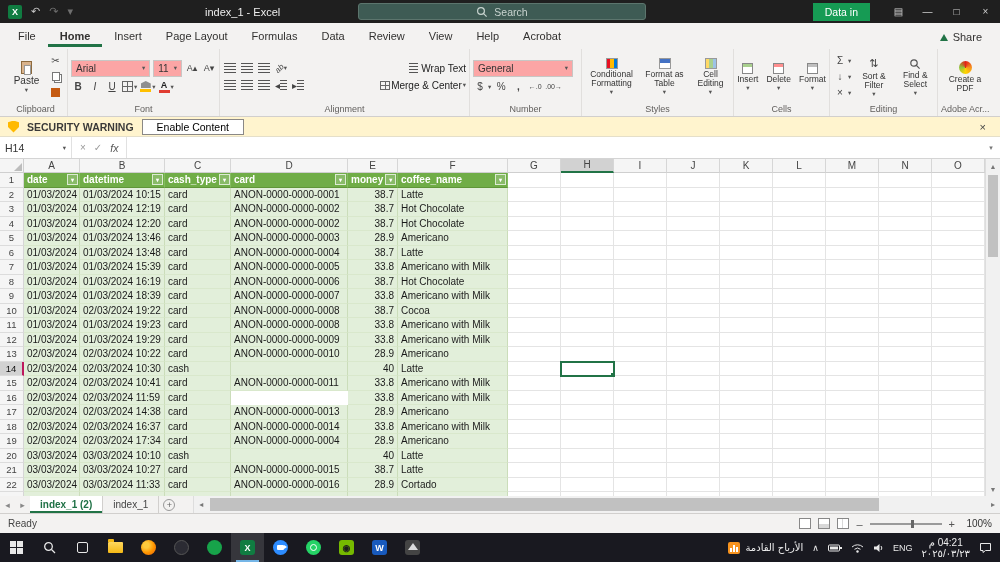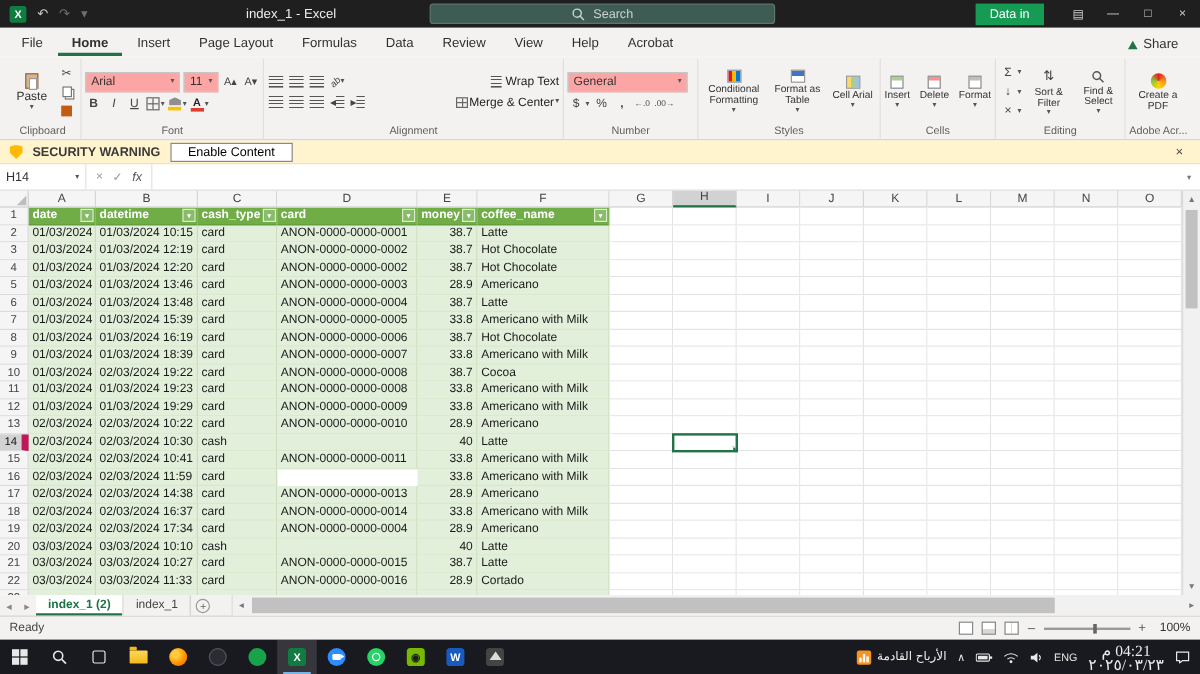--- a/index.html
+++ b/index.html
@@ -81,21 +81,21 @@
 .gridwrap{height:337px;display:flex;background:#fff}
 .gridmain{width:985px;display:flex;flex-direction:column;overflow:hidden}
 .colheadrow{height:14px;display:flex;flex:none;background:#F5F5F5}
 .corner{width:24px;flex:none;border-right:1px solid #CFCFCF;border-bottom:1px solid #CFCFCF;background:#F5F5F5;position:relative}
 .corner::after{content:"";position:absolute;right:1px;bottom:1px;border-left:8px solid transparent;border-bottom:8px solid #BDBDBD}
 .colh{flex:none;border-right:1px solid #D6D6D6;border-bottom:1px solid #CFCFCF;font-size:10px;color:#444;text-align:center;line-height:13px;background:#F5F5F5}
 .colh.sel{background:#D2D2D2;border-bottom:2px solid #217346;line-height:11px}
 .gridbody{flex:1;overflow:hidden}
 .grow{display:flex;height:14.5px;flex:none}
 .rn{width:24px;flex:none;background:#F5F5F5;border-right:1px solid #D6D6D6;border-bottom:1px solid #DCDCDC;font-size:9.5px;color:#444;text-align:center;line-height:14px}
-.rn.sel{background:#D2D2D2;border-right:6px solid #be185d;color:#111}
+.rn.sel{background:#D2D2D2;border-right:2px solid #be185d;color:#111}
 .cell{flex:none;border-right:1px solid #E4E4E4;border-bottom:1px solid #E4E4E4;font-size:10px;line-height:13.5px;padding:0 3px;white-space:nowrap;overflow:hidden;background:#fff;color:#1a1a1a}
 .cell.band{background:#E2EFDA;border-right-color:#CBDDBA;border-bottom-color:#D9E8CC}
 .cell.num{text-align:right}
 .th{flex:none;background:#70AD47;color:#fff;font-size:10px;font-weight:700;display:flex;align-items:center;justify-content:space-between;padding:0 1px 0 3px;border-right:1px solid #85BC60;border-bottom:1px solid #5F9638;overflow:hidden;white-space:nowrap}
 .flt{width:11px;height:11px;flex:none;background:rgba(255,255,255,.18);border:1px solid rgba(255,255,255,.7);font-size:6px;color:#fff;display:flex;align-items:center;justify-content:center;margin-left:2px}
 .selcell{position:relative;outline:2px solid #217346;outline-offset:-1px;z-index:2;background:#fff}
 .fillh{position:absolute;right:-2px;bottom:-2px;width:5px;height:5px;background:#217346;border:1px solid #fff;z-index:3}
 .vscroll{width:15px;background:#F1F1F1;border-left:1px solid #DDD;display:flex;flex-direction:column}
 .varr{height:14px;display:flex;align-items:center;justify-content:center;color:#777;font-size:7px}
 .vtrack{flex:1;position:relative}
@@ -142,21 +142,21 @@
 .cam::after{content:"";position:absolute;right:-3px;top:0;border-top:2.5px solid transparent;border-bottom:2.5px solid transparent;border-left:3px solid #fff}
 .waring{width:7px;height:7px;border:1.5px solid #fff;border-radius:50%}
 .mtn{width:0;height:0;border-left:5px solid transparent;border-right:5px solid transparent;border-bottom:7px solid #ddd;margin-bottom:2px}
 .tb-tray{margin-left:auto;display:flex;align-items:center;gap:9px;padding-right:8px}
 .news{display:flex;align-items:center;gap:5px}
 .newsico{width:12px;height:12px;background:#F7931E;border-radius:2px;display:flex;align-items:flex-end;justify-content:center;gap:1px;padding:2px}
 .newsico i{width:2px;background:#fff;display:block}
 .newstxt{font-size:10px;direction:rtl;font-family:"DejaVu Sans",sans-serif;color:#EDEDED;white-space:nowrap}
 .trayico{color:#E8E8E8;font-size:9px}
 .lang{font-size:9px;color:#E8E8E8}
-.clock{text-align:center;font-size:13px;line-height:11px;font-family:Liberation Serif, serif;color:#EDEDED;direction:rtl}
+.clock{text-align:center;font-size:10px;line-height:11px;font-family:Liberation Sans, sans-serif;color:#EDEDED;direction:rtl}
 </style>
 </head>
 <body>
 
 <div class="app">
 
   <div class="titlebar">
     <div class="tb-left">
       <span class="xlogo">X</span>
       <span class="tbico">↶</span>
@@ -336,21 +336,21 @@
           <span class="vlbl">Conditional Formatting</span>
           <span class="chev">▾</span>
         </div>
         <div class="vbtn" style="width:46px">
           <span class="ftico"></span>
           <span class="vlbl">Format as Table</span>
           <span class="chev">▾</span>
         </div>
         <div class="vbtn" style="width:38px">
           <span class="csico"></span>
-          <span class="vlbl">Cell Arial</span>
+          <span class="vlbl">Cell Editing</span>
           <span class="chev">▾</span>
         </div>
       </div>
       <div class="rlabel">Styles</div>
     </div>
 
     <div class="rgroup" style="width:96px">
       <div class="rbody">
         <div class="vbtn">
           <span class="cellico ins"></span>

